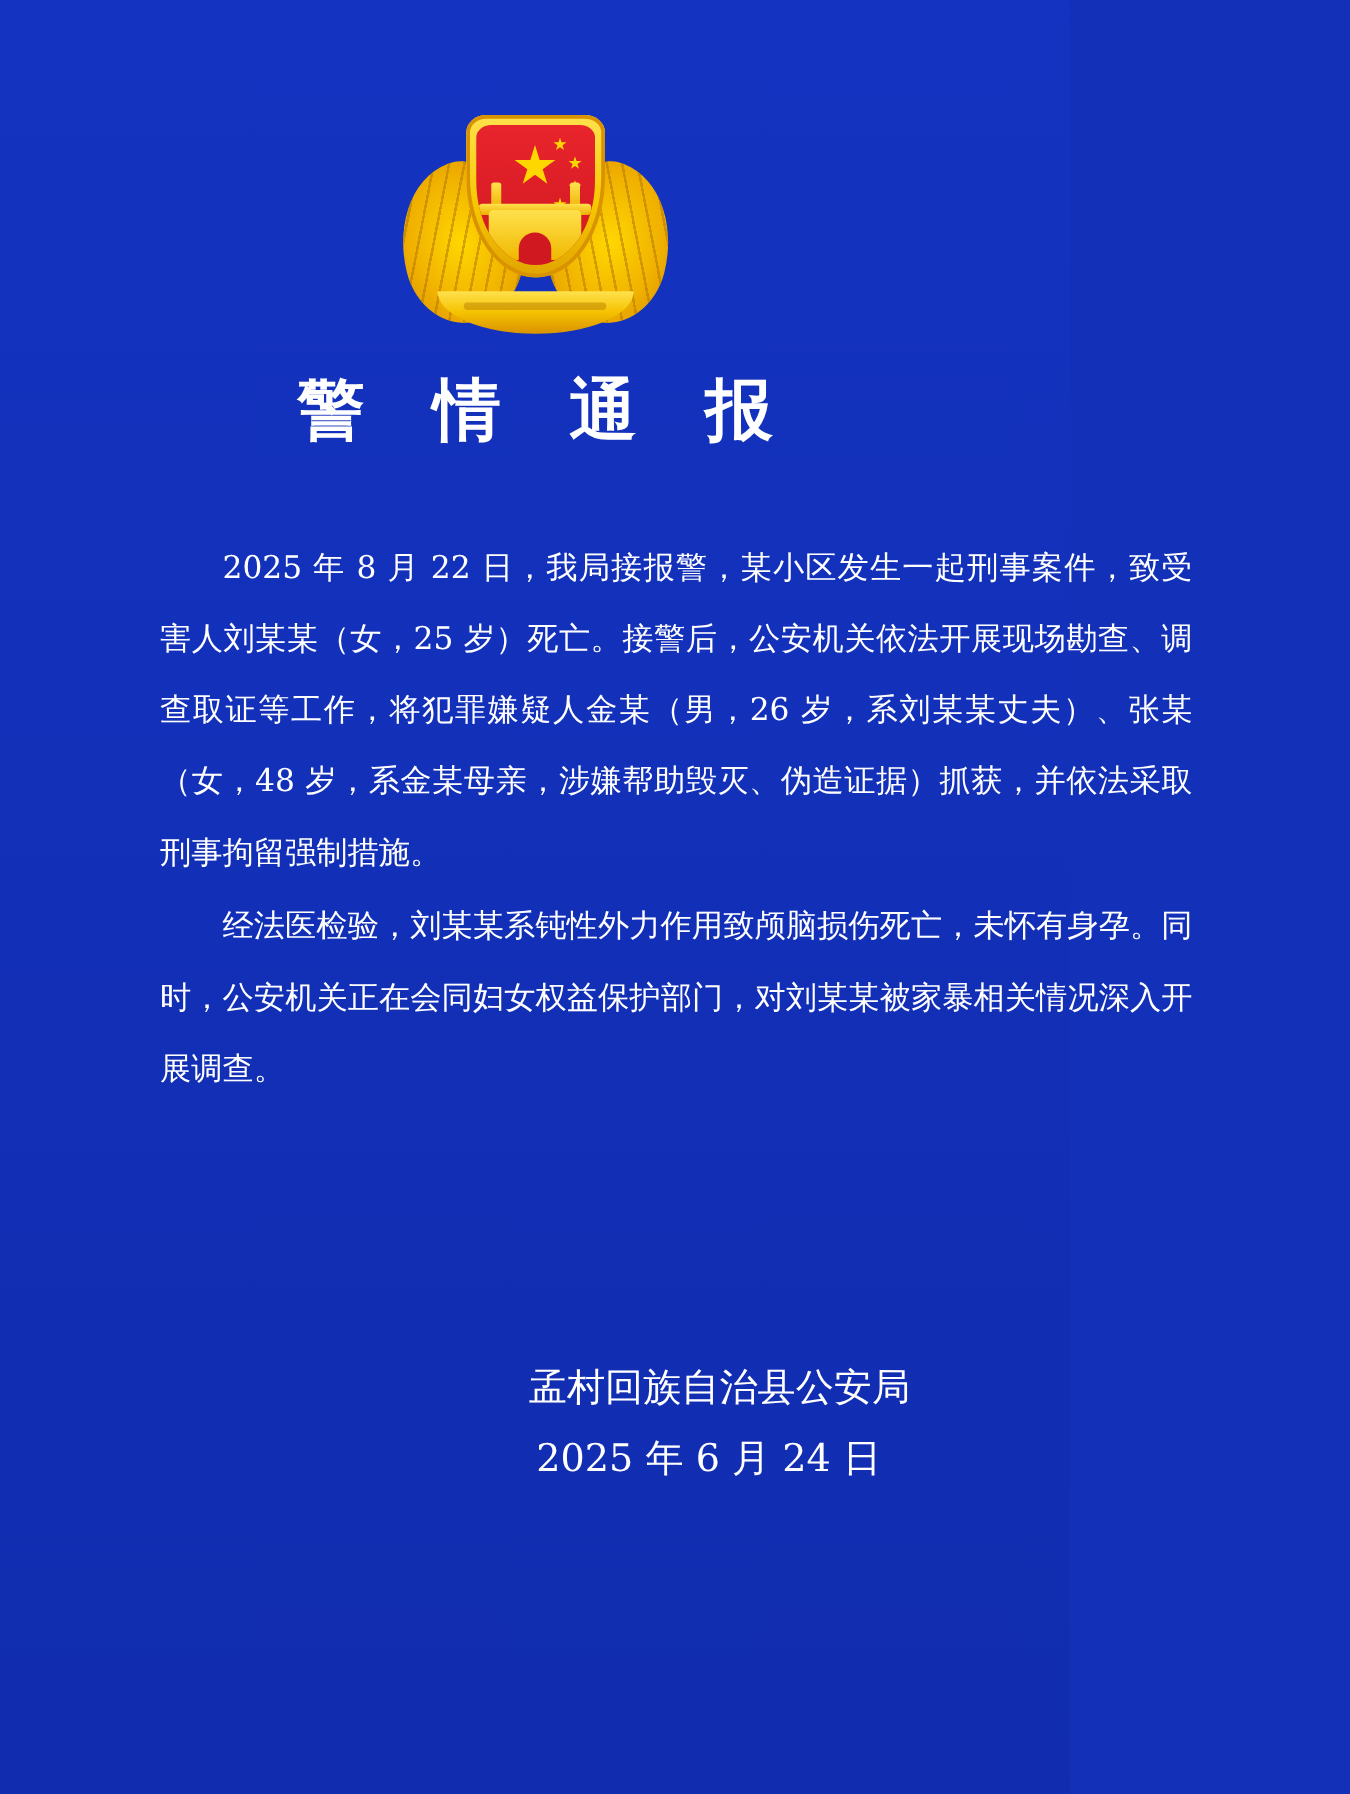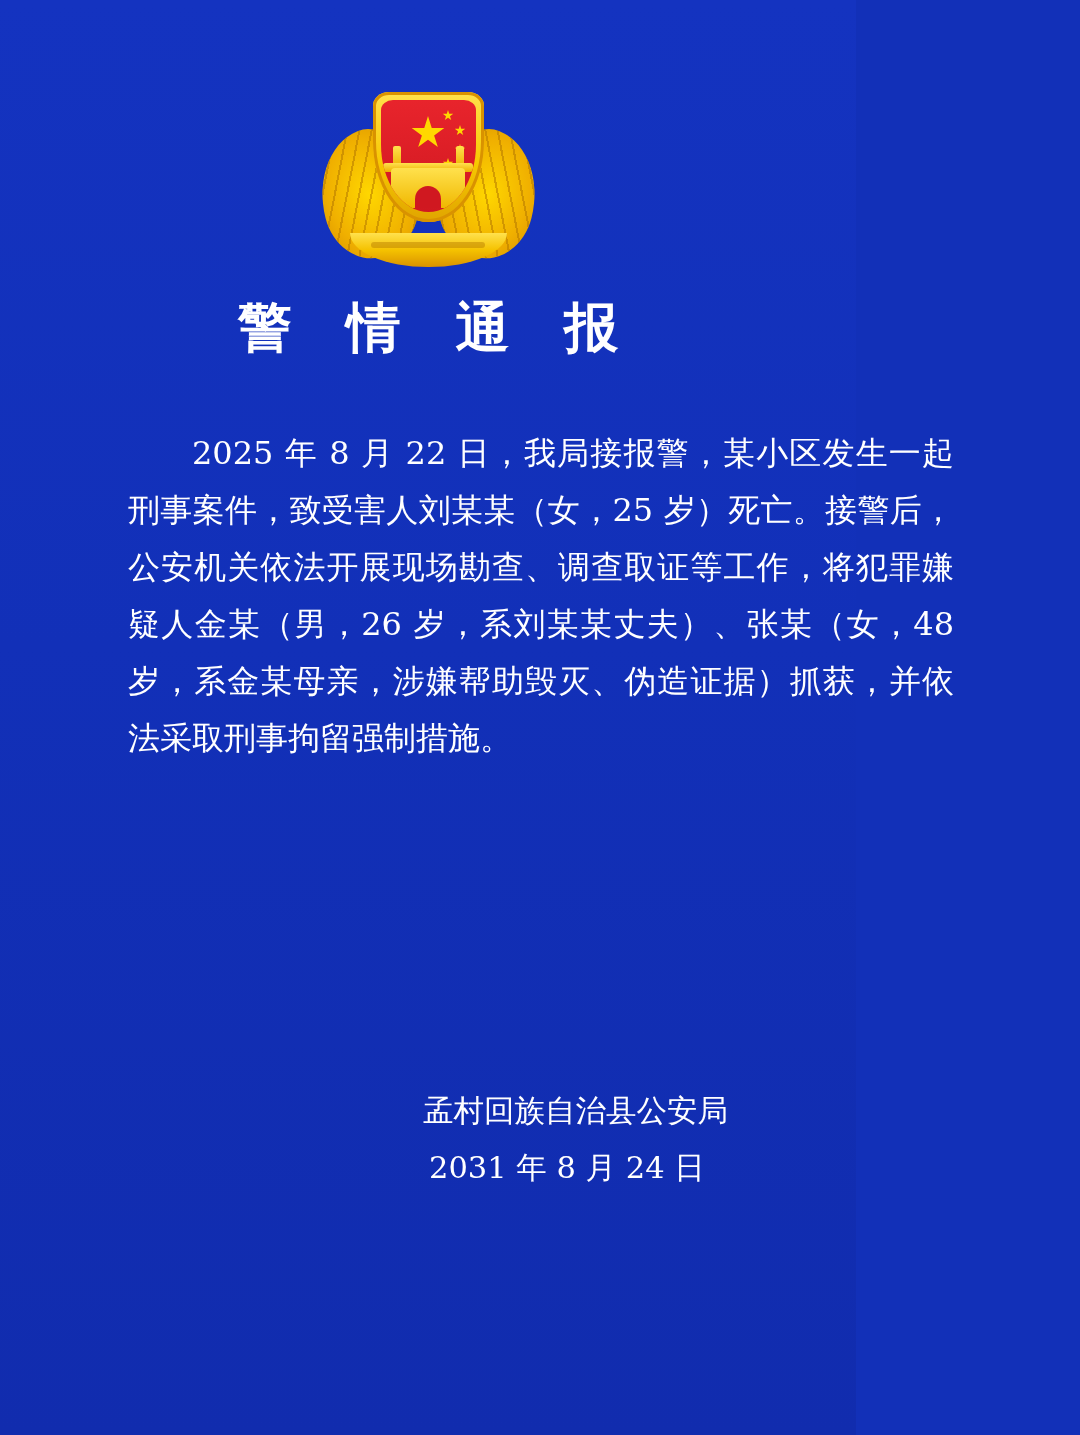--- a/index.html
+++ b/index.html
@@ -173,21 +173,21 @@
     color: #ffffff;
     font-family: "DejaVu Serif", "Liberation Serif", serif;
   }
 
   
   .body-text {
     position: absolute;
     top: 425px;
     left: 128px;
     width: 826px;
-    font-size: 32px;
+    font-size: 25px;
     line-height: 57px;
     color: #ffffff;
     text-align: justify;
     text-justify: inter-ideograph;
   }
   .body-text p {
     margin: 0 0 2px 0;
     text-indent: 2em;
   }
 
@@ -232,20 +232,21 @@
           <div class="gate"></div>
         </div>
       </div>
     </div>
   </div>
 
   <div class="title">警 情 通 报</div>
 
   <div class="body-text">
     <p>2025 年 8 月 22 日，我局接报警，某小区发生一起刑事案件，致受害人刘某某（女，25 岁）死亡。接警后，公安机关依法开展现场勘查、调查取证等工作，将犯罪嫌疑人金某（男，26 岁，系刘某某丈夫）、张某（女，48 岁，系金某母亲，涉嫌帮助毁灭、伪造证据）抓获，并依法采取刑事拘留强制措施。</p>
+    <p>经法医检验，刘某某系钝性外力作用致颅脑损伤死亡，未怀有身孕。同时，公安机关正在会同妇女权益保护部门，对刘某某被家暴相关情况深入开展调查。</p>
   </div>
 
   <div class="signature">
     <div>孟村回族自治县公安局</div>
-    <div class="sig-date">2031 年 8 月 24 日</div>
+    <div class="sig-date">2025 年 6 月 24 日</div>
   </div>
 
 </div>
 
 </body></html>

